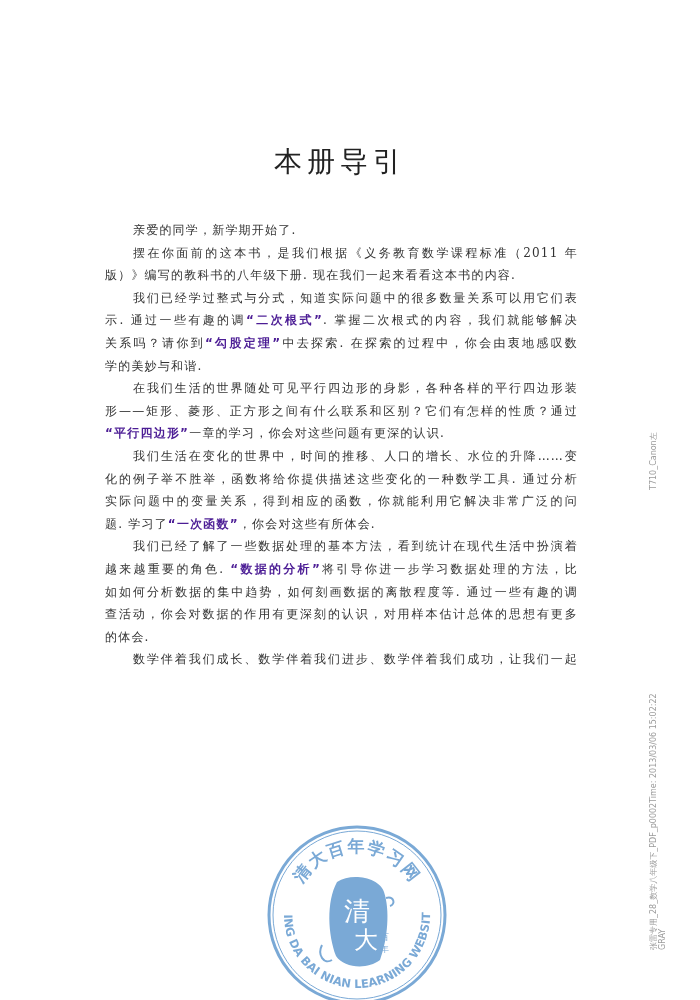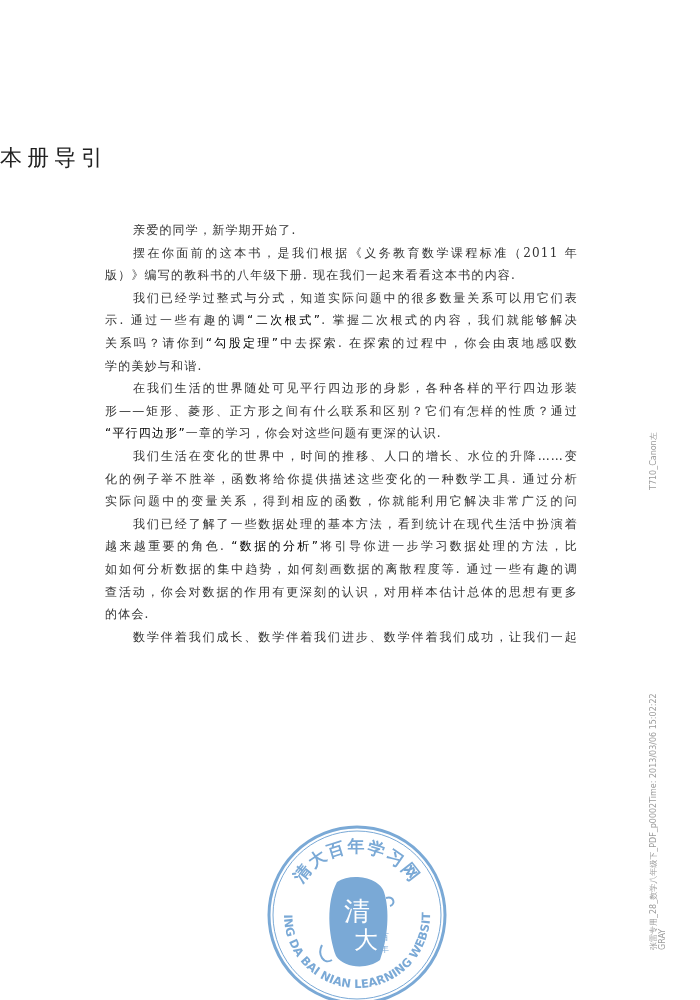--- a/index.html
+++ b/index.html
@@ -4,34 +4,34 @@
 <style>
   html, body { margin: 0; padding: 0; }
   body {
     width: 700px; height: 1000px; position: relative; overflow: hidden;
     background: #ffffff;
     font-family: "DejaVu Serif", "Liberation Serif", serif;
     color: #2a2a2a;
   }
   .page-title {
     position: absolute; left: 0; width: 680px; top: 143px;
-    font-size: 22px; letter-spacing: 5px;
+    text-align: center; font-size: 28px; letter-spacing: 5px;
     color: #222; font-weight: normal;
   }
   .body-text {
     position: absolute; left: 105px; top: 219px; width: 480px;
   }
   .line {
     height: 22.6px; line-height: 22.6px; font-size: 12px;
     white-space: nowrap; letter-spacing: 1.2px; color: #333;
   }
   .line.indent { padding-left: 28px; }
   .line.justify { text-align: justify; text-align-last: justify; width: 473px; }
   .line.indent.justify { width: 445px; }
-  .bold { font-weight: normal; font-family: "DejaVu Sans", "Liberation Sans", sans-serif; color: #000000; }
+  .bold { font-weight: bold; font-family: "DejaVu Sans", "Liberation Sans", sans-serif; color: #4c1d95; }
   .side-text {
     position: absolute; font-family: "DejaVu Sans", "Liberation Sans", sans-serif;
     font-size: 8px; color: #9a9a9a; white-space: nowrap;
     transform-origin: 0 0; transform: rotate(-90deg);
   }
   .seal {
     position: absolute; left: 262px; top: 820px; width: 190px; height: 190px;
   }
 </style>
 </head>
@@ -46,20 +46,21 @@
     <div class="line indent justify"><span>我们已经学过整式与分式，知道实际问题中的很多数量关系可以用它们表</span></div>
     <div class="line justify"><span>示. 通过一些有趣的调</span><span class="bold">“二次根式”</span><span>. 掌握二次根式的内容，我们就能够解决</span></div>
     <div class="line justify"><span>关系吗？请你到</span><span class="bold">“勾股定理”</span><span>中去探索. 在探索的过程中，你会由衷地感叹数</span></div>
     <div class="line"><span>学的美妙与和谐.</span></div>
     <div class="line indent justify"><span>在我们生活的世界随处可见平行四边形的身影，各种各样的平行四边形装</span></div>
     <div class="line justify"><span>形——矩形、菱形、正方形之间有什么联系和区别？它们有怎样的性质？通过</span></div>
     <div class="line"><span class="bold">“平行四边形”</span><span>一章的学习，你会对这些问题有更深的认识.</span></div>
     <div class="line indent justify"><span>我们生活在变化的世界中，时间的推移、人口的增长、水位的升降……变</span></div>
     <div class="line justify"><span>化的例子举不胜举，函数将给你提供描述这些变化的一种数学工具. 通过分析</span></div>
     <div class="line justify"><span>实际问题中的变量关系，得到相应的函数，你就能利用它解决非常广泛的问</span></div>
+    <div class="line"><span>题. 学习了</span><span class="bold">“一次函数”</span><span>，你会对这些有所体会.</span></div>
     <div class="line indent justify"><span>我们已经了解了一些数据处理的基本方法，看到统计在现代生活中扮演着</span></div>
     <div class="line justify"><span>越来越重要的角色. </span><span class="bold">“数据的分析”</span><span>将引导你进一步学习数据处理的方法，比</span></div>
     <div class="line justify"><span>如如何分析数据的集中趋势，如何刻画数据的离散程度等. 通过一些有趣的调</span></div>
     <div class="line justify"><span>查活动，你会对数据的作用有更深刻的认识，对用样本估计总体的思想有更多</span></div>
     <div class="line"><span>的体会.</span></div>
     <div class="line indent justify"><span>数学伴着我们成长、数学伴着我们进步、数学伴着我们成功，让我们一起</span></div>
   </div>
 
 <div class="side-text" style="left:648px; top:490px;">T710_Canon左</div>
 <div class="side-text" style="left:648px; top:950px;">张雷专用_28_数学八年级下_PDF_p0002Time: 2013/03/06 15:02:22</div>

